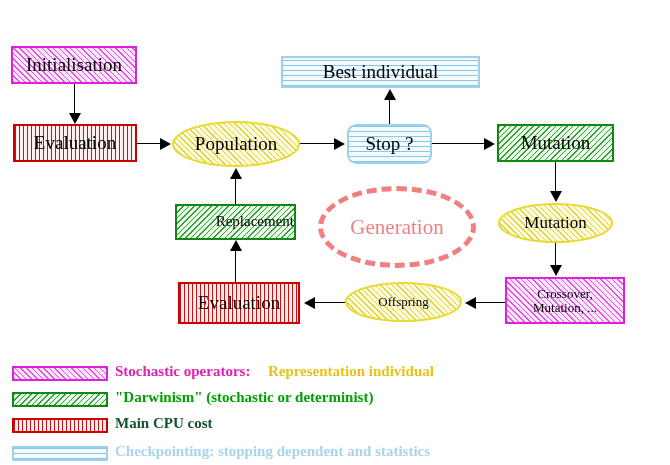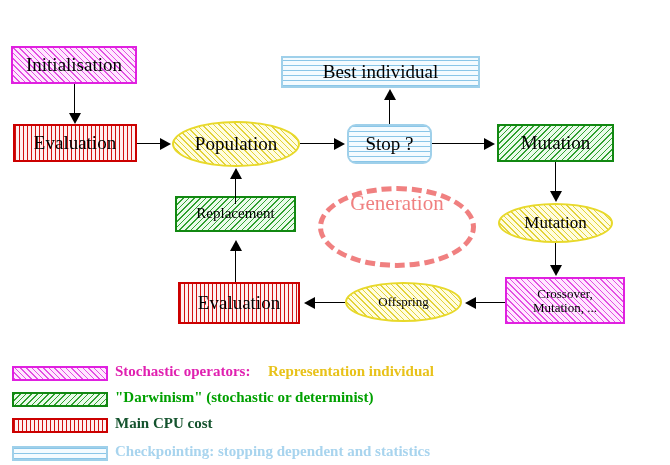--- a/index.html
+++ b/index.html
@@ -62,20 +62,21 @@
   .ellipse { border-radius: 50%; }
   .rounded { border-radius: 9px; }
 
   
   .gen-ellipse {
     position: absolute;
     border: 5px dashed #f08080;
     border-radius: 50%;
     background: transparent;
     display: flex;
+    align-items: center;
     justify-content: center;
     color: #f08080;
     box-sizing: border-box;
     font-family: Liberation Serif, serif;
   }
 
   
   .ln {
     position: absolute;
     background: #000000;
@@ -150,21 +151,21 @@
   </div>
 
   <div class="node hatch-yellow ellipse" style="left:345px; top:268px; width:117px; height:40px; font-size:13px;">
     <span class="lbl">Offspring</span>
   </div>
 
   <div class="node hatch-red" style="left:178px; top:268px; width:122px; height:42px; font-size:19px;">
     <span class="lbl">Evaluation</span>
   </div>
 
-  <div class="node hatch-green" style="left:175px; top:182px; width:121px; height:36px; font-size:15px;">
+  <div class="node hatch-green" style="left:175px; top:190px; width:121px; height:36px; font-size:15px;justify-content:flex-end;">
     <span class="lbl">Replacement</span>
   </div>
 
   <div class="gen-ellipse" style="left:318px; top:172px; width:158px; height:82px; font-size:21px;">
     <span class="lbl">Generation</span>
   </div>
 
   <div class="ln" style="left:74px; top:70px; width:1px; height:30px;"></div>
   <div class="arrow ar-down" style="left:69px; top:99px;"></div>
 

